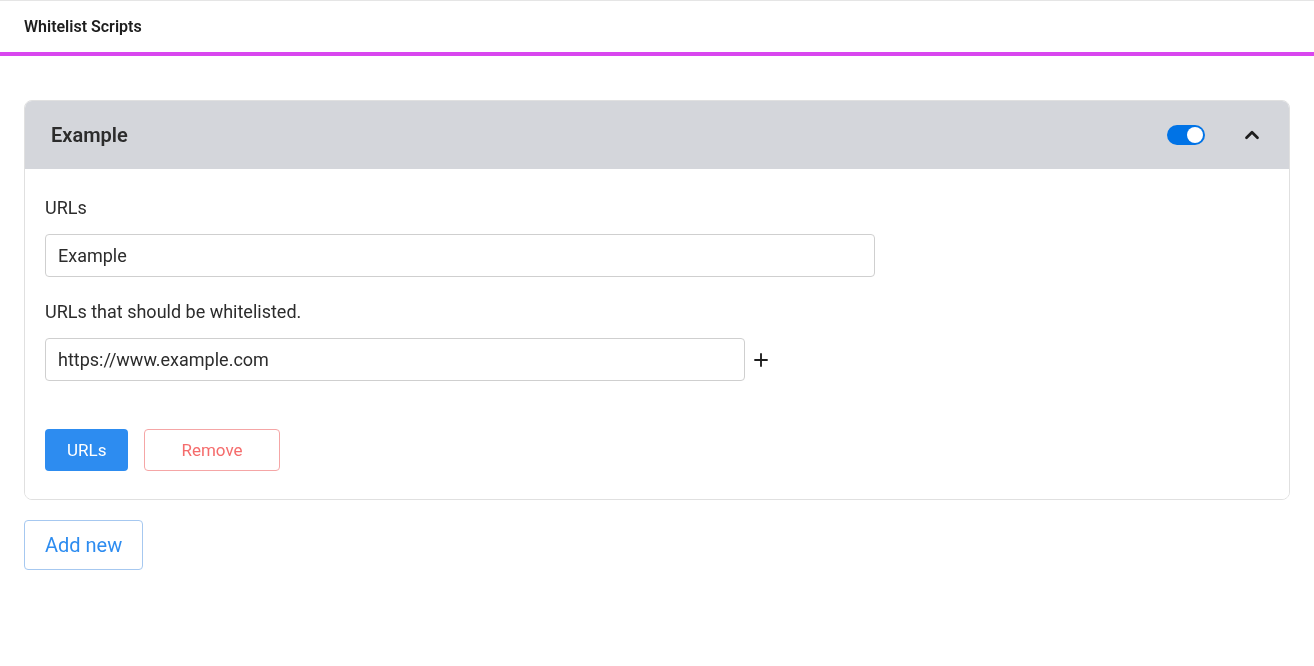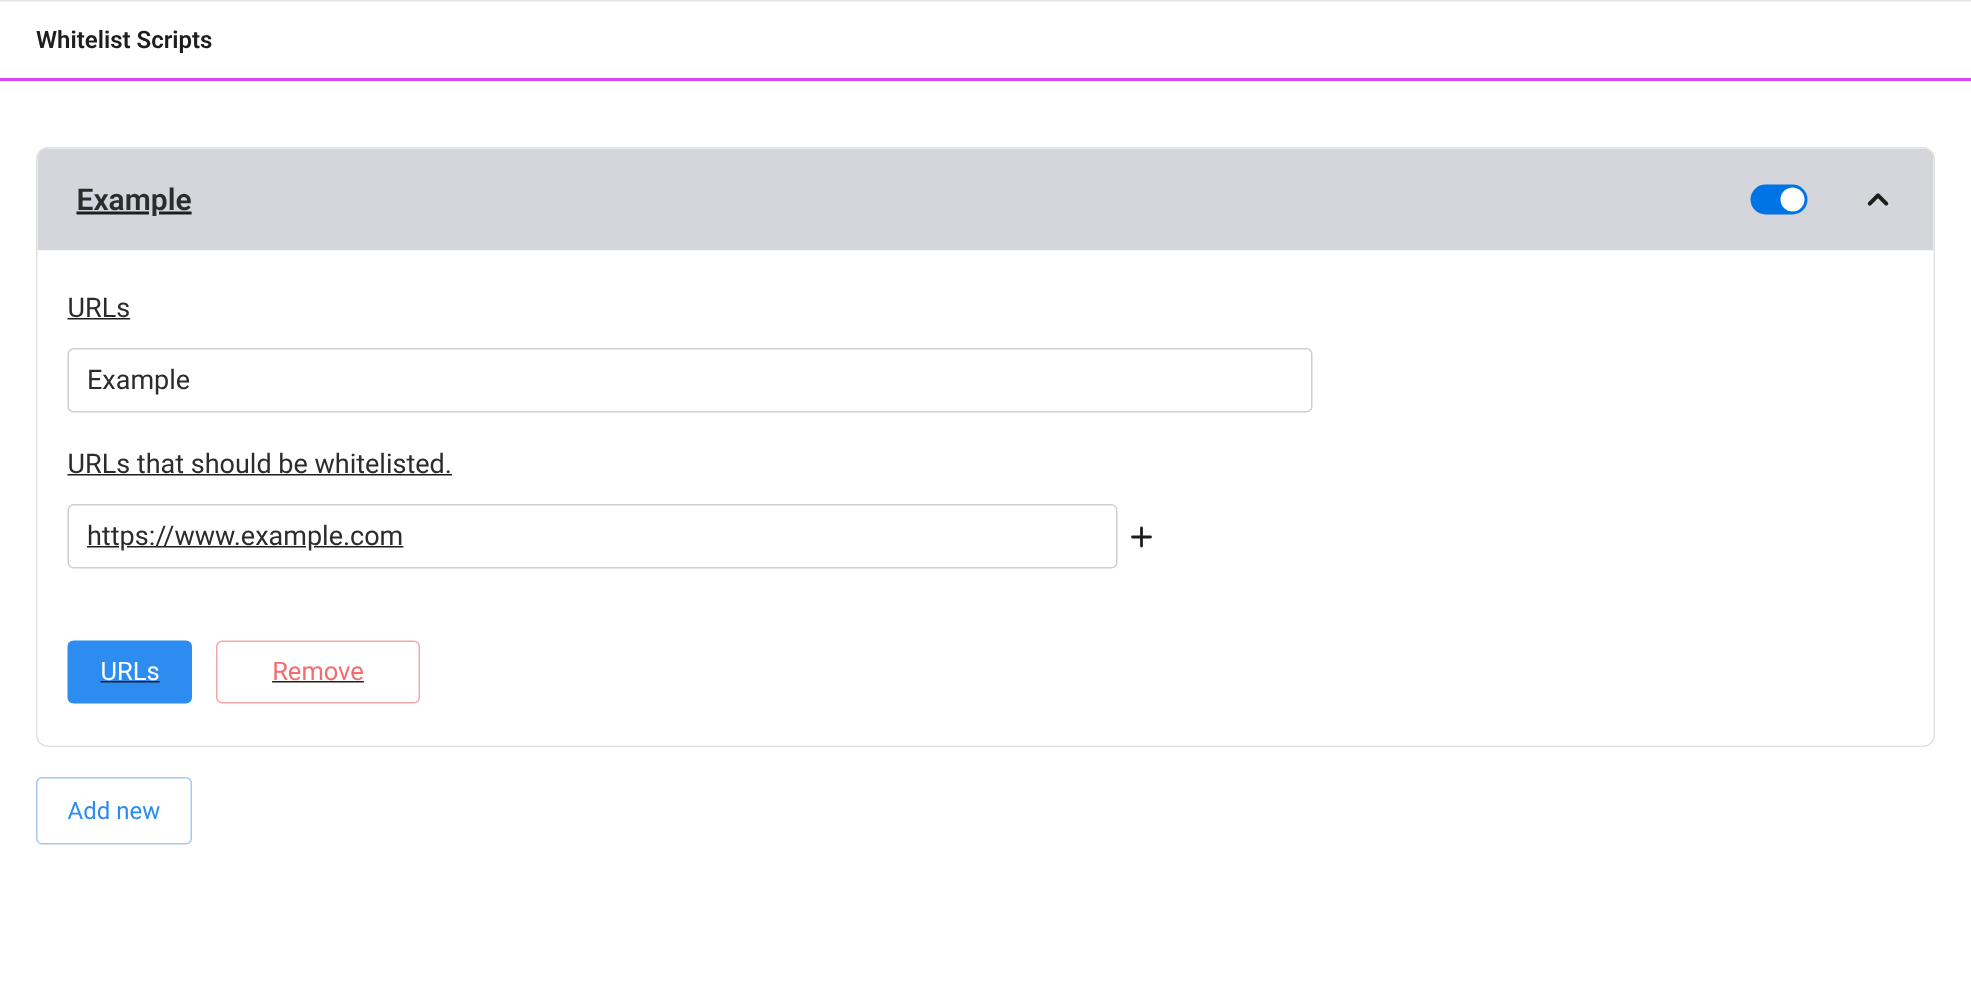--- a/index.html
+++ b/index.html
@@ -10,36 +10,35 @@
     body {
       font-family: -apple-system, BlinkMacSystemFont, "Segoe UI", Roboto, "Helvetica Neue", Arial, sans-serif;
       font-size: 16px;
       color: #1e1e1e;
       background: #ffffff;
       width: 1314px;
     }
     .page-header {
       padding: 16px 24px;
       border-top: 1px solid #e5e5e5;
-      border-bottom: 2px solid #d946ef;
+      border-bottom: 4px solid #d946ef;
     }
     .page-header h1 {
       font-size: 16px;
       font-weight: 600;
       color: #1e1e1e;
     }
     .content {
       padding: 44px 24px 24px 24px;
     }
     .panel {
       border: 1px solid #e0e0e0;
       border-radius: 8px;
       overflow: hidden;
       margin-bottom: 20px;
-      text-decoration: underline;
     }
     .panel-header {
       display: flex;
       align-items: center;
       justify-content: space-between;
       background: #d4d6db;
       padding: 22px 26px;
     }
     .panel-title {
       font-size: 20px;
@@ -150,21 +149,21 @@
       font-size: 17px;
       border-radius: 4px;
       cursor: pointer;
       font-family: inherit;
     }
     .btn-outline-primary {
       background: #ffffff;
       color: #2d8cf0;
       border: 1px solid #a6c8f0;
       padding: 12px 20px;
-      font-size: 16px;
+      font-size: 20px;
       border-radius: 4px;
       cursor: pointer;
       font-family: inherit;
     }
   </style>
 </head>
 <body>
 
 <div class="page-header">
   <h1>Whitelist Scripts</h1>

